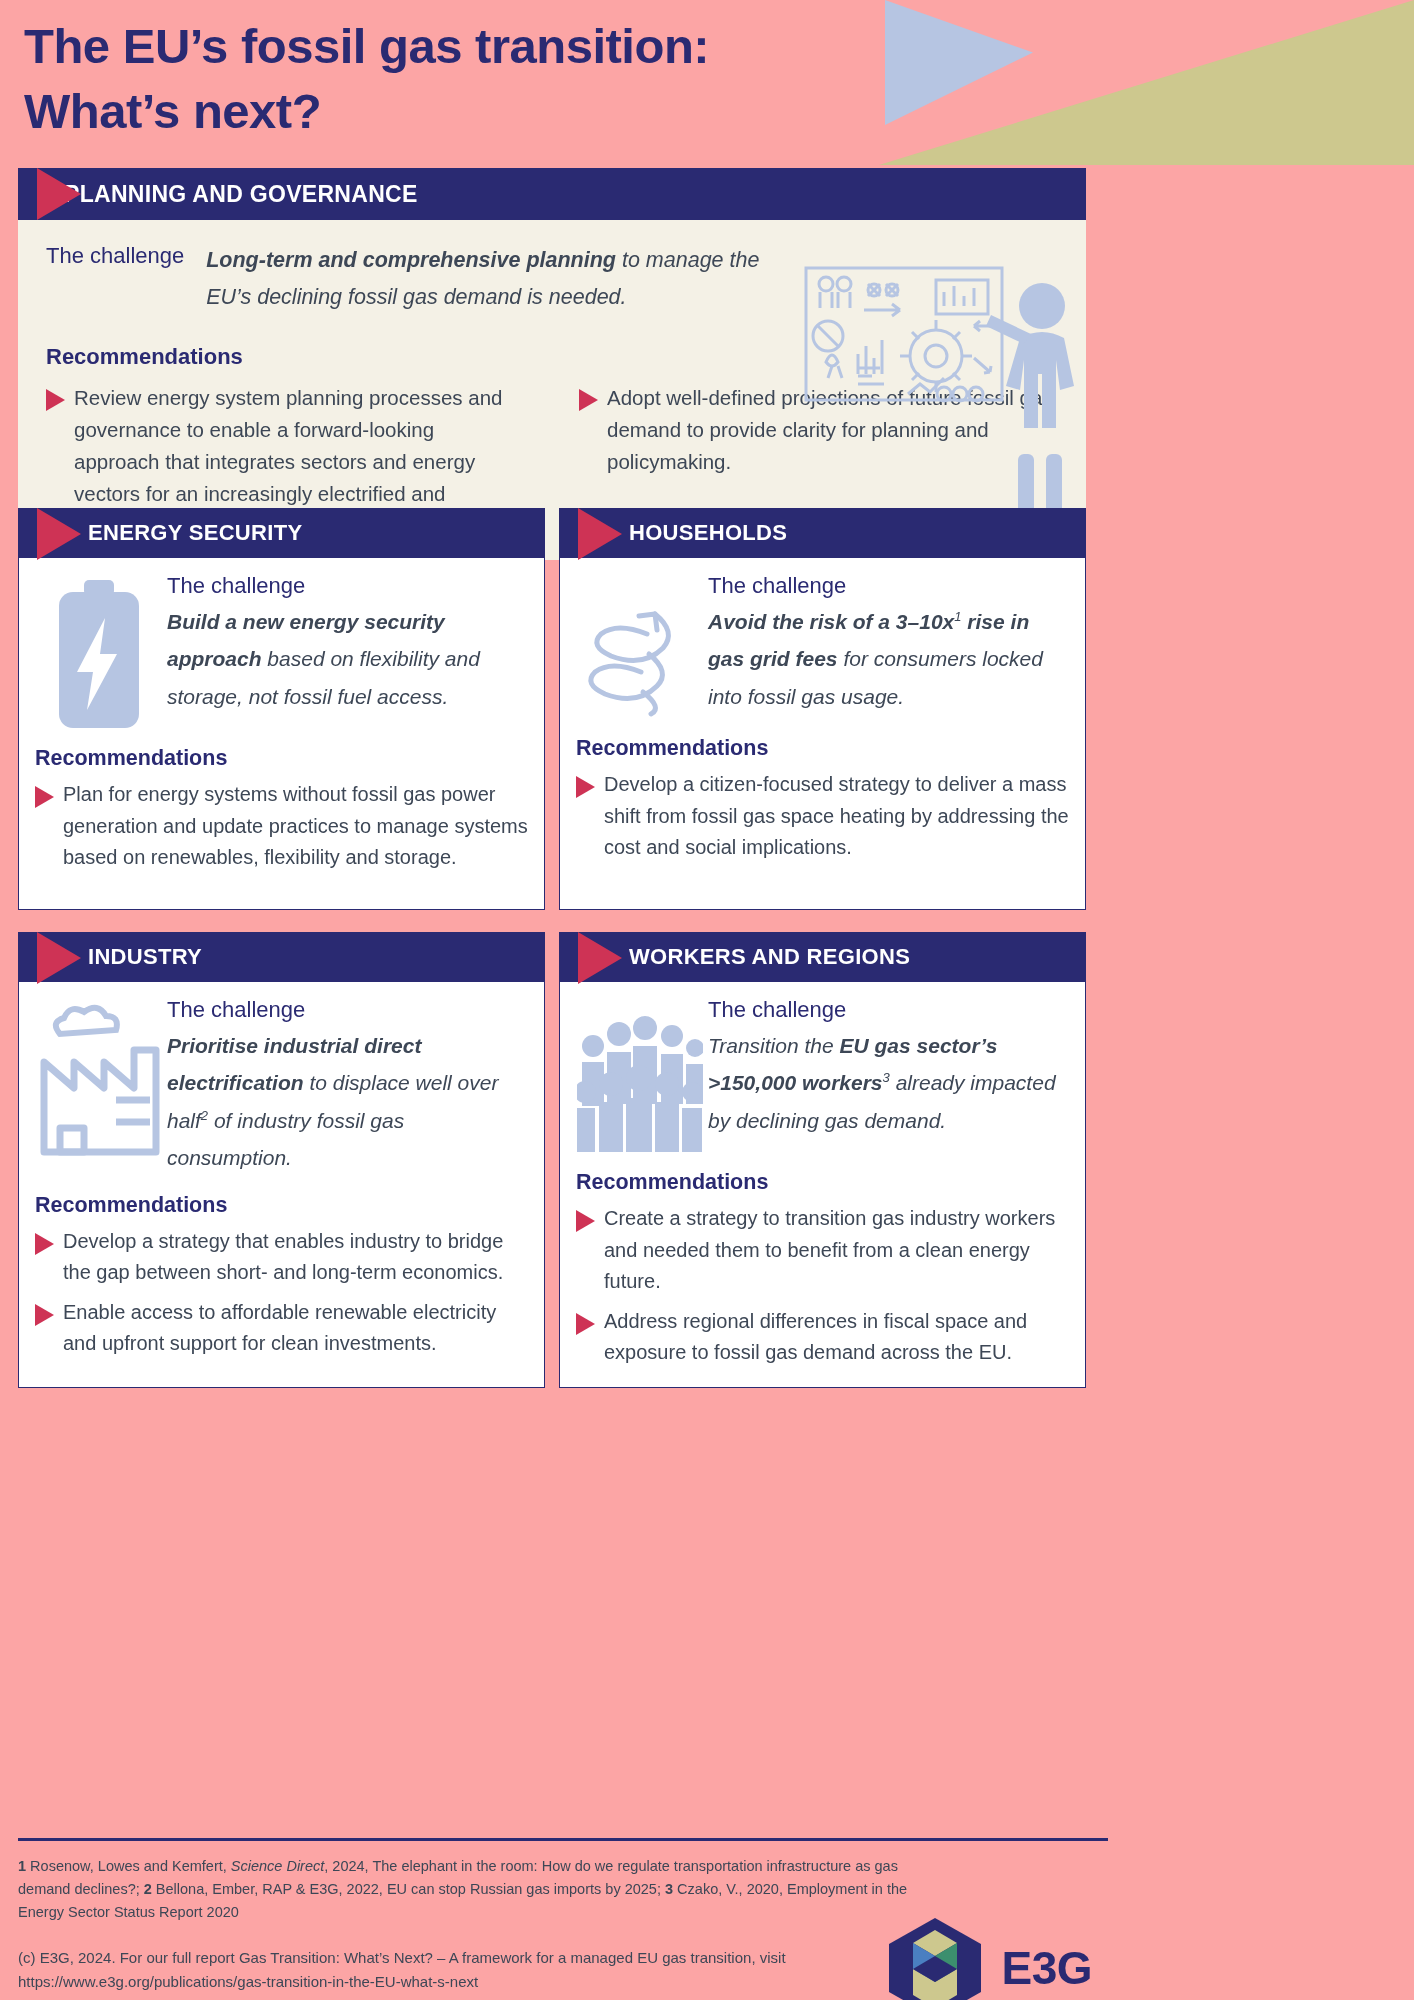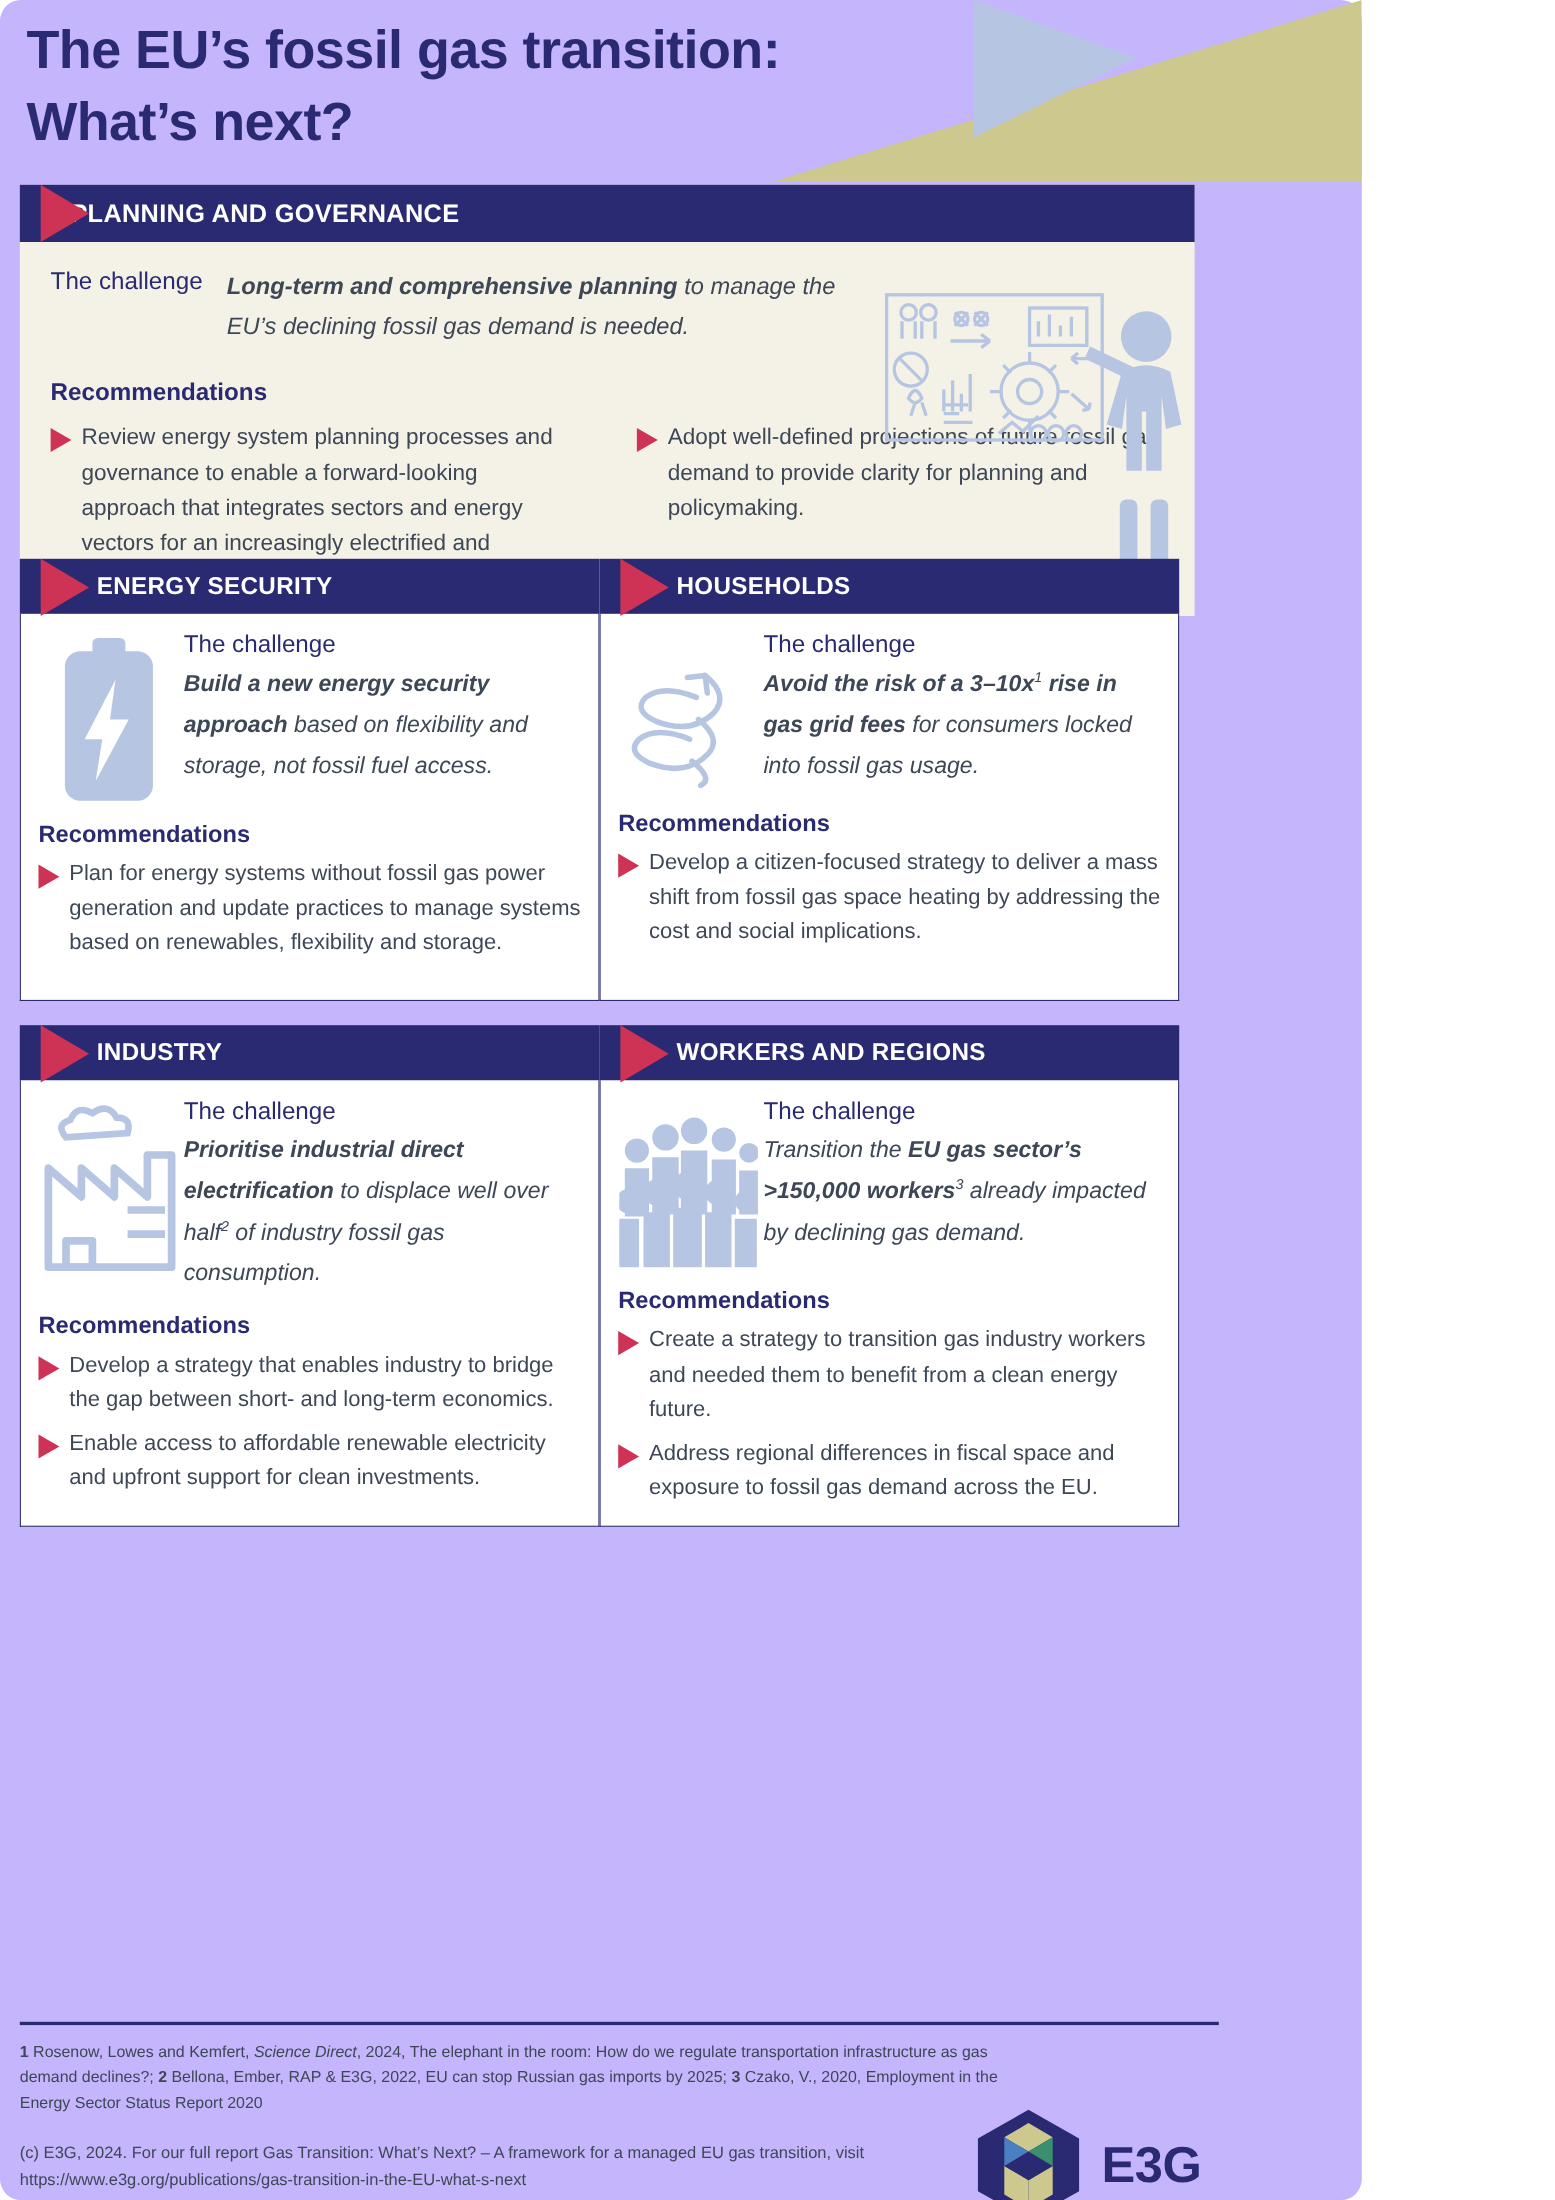--- a/index.html
+++ b/index.html
@@ -5,24 +5,23 @@
   * { box-sizing: border-box; margin: 0; padding: 0; }
   html, body {
     width: 1414px;
     height: 2000px;
     background: #ffffff;
     font-family: "Liberation Sans", sans-serif;
     overflow: hidden;
   }
   .page {
     position: relative;
-    width: 1238px;
+    width: 1414px;
     height: 2000px;
-    background: #c4b5fd;
-    border-radius: 19px;
+    background: #fca5a5;
   }
 
   
   .deco-khaki {
     position: absolute;
     top: 0; right: 0;
     width: 535px; height: 165px;
     background: #cdc88e;
     clip-path: polygon(100% 0%, 100% 100%, 0% 100%);
   }
@@ -138,21 +137,21 @@
     width: 282px; height: 286px;
     opacity: 1;
   }
 
   
   .grid {
     position: absolute;
     top: 508px; left: 18px;
     width: 1068px;
   }
-  .grid-row { display: flex; gap: 0; }
+  .grid-row { display: flex; gap: 14px; }
   .card { width: 527px; }
   .card-bar { position: relative; background: #2a2a72; height: 50px; display: flex; align-items: center; }
   .card-bar .bar-label { font-size: 22px; margin-left: 70px; }
   .card-box {
     border: 1.5px solid #2a2a72;
     border-top: none;
     background: #ffffff;
     padding: 14px 16px 18px 16px;
   }
   .card-top { display: flex; align-items: flex-start; }

